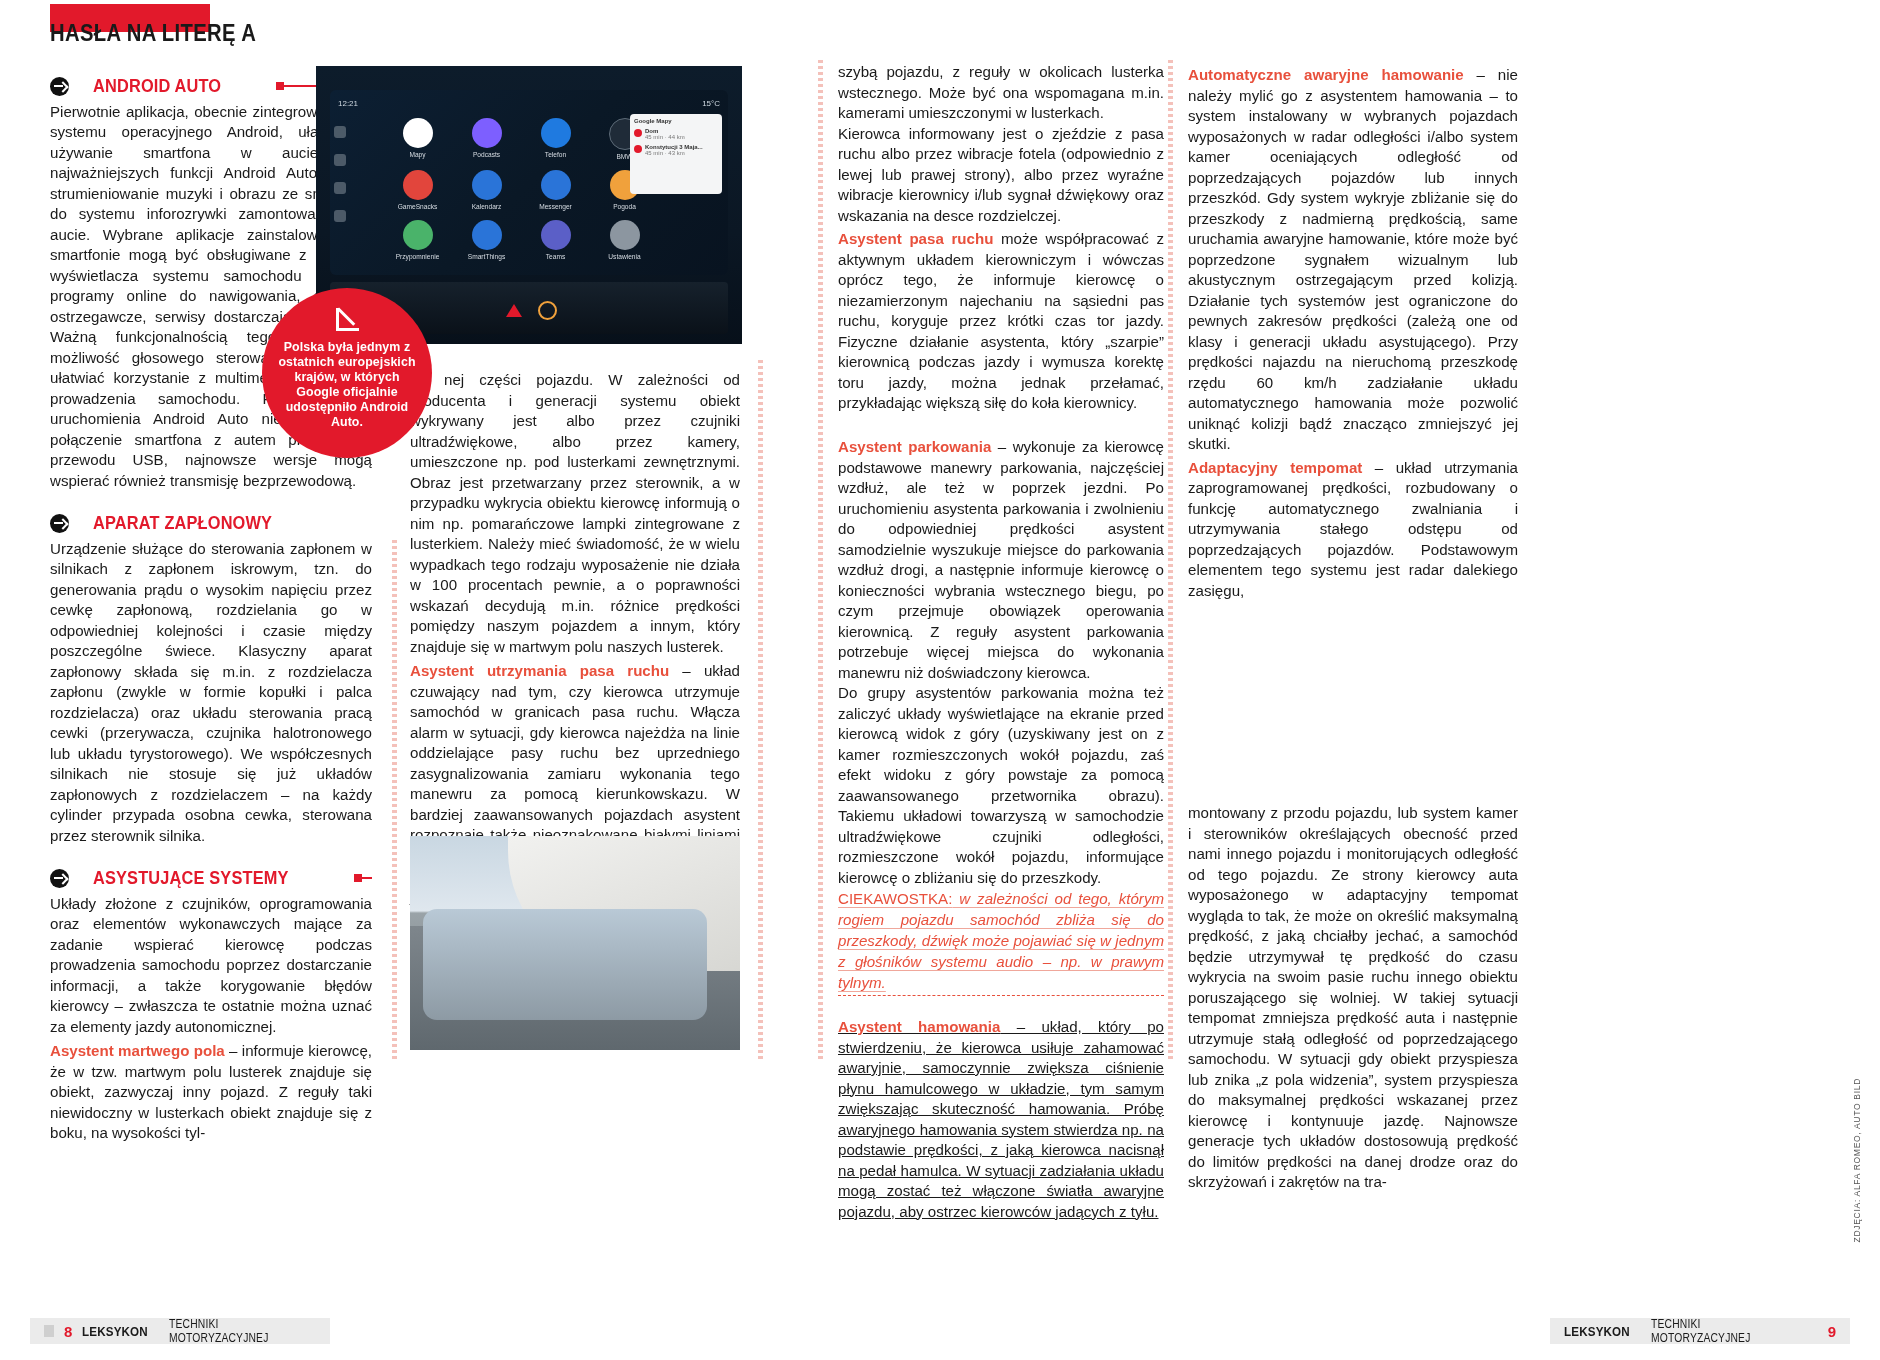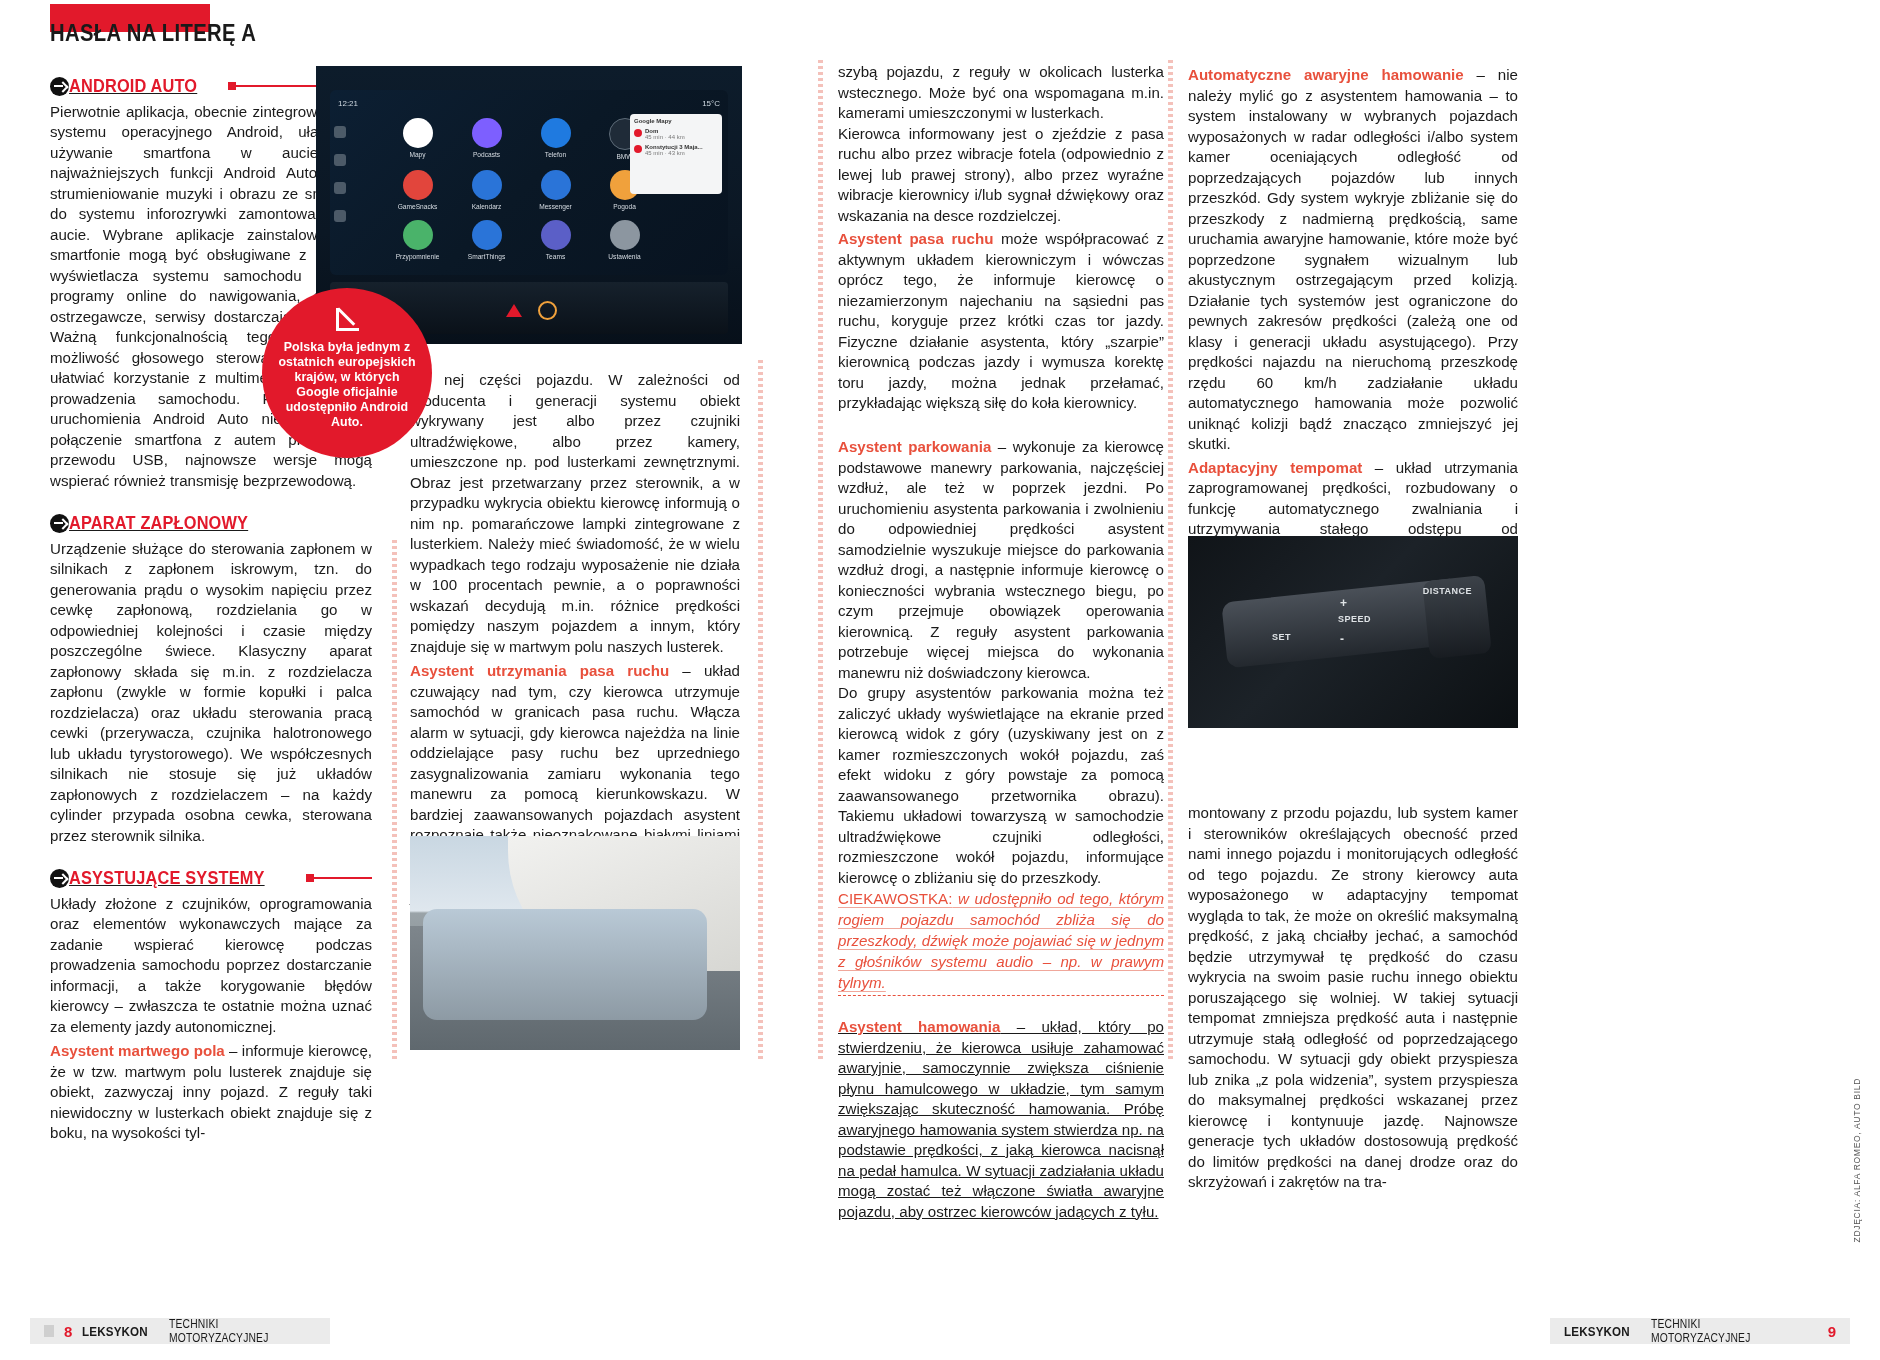--- a/index.html
+++ b/index.html
@@ -42,24 +42,23 @@
   
   .sep{
     position:absolute;width:5px;
     background:repeating-linear-gradient(
        to bottom,#f2b6ae 0 3px,#ffffff 3px 6px);
     opacity:.85;
   }
 
   
   .entry-head{
-    display:flex;align-items:center;gap:0;
+    display:flex;align-items:center;gap:24px;
     margin:14px 0 5px 0;
     white-space:nowrap;
-    text-decoration:underline;
   }
   .arrow-circle{
     width:19px;height:19px;border-radius:50%;
     background:#111;flex:0 0 19px;
     position:relative;
   }
   .arrow-circle::before{
     content:"";position:absolute;left:3.5px;top:8.6px;
     width:9px;height:2px;background:#fff;
   }
@@ -347,47 +346,37 @@
     <p style="white-space:pre-line;">szybą pojazdu, z reguły w okolicach lusterka wstecznego. Może być ona wspomagana m.in. kamerami umieszczonymi w lusterkach.
 Kierowca informowany jest o zjeździe z pasa ruchu albo przez wibracje fotela (odpowiednio z lewej lub prawej strony), albo przez wyraźne wibracje kierownicy i/lub sygnał dźwiękowy oraz wskazania na desce rozdzielczej.</p>
     <p style="margin-top:3px;">
       <span class="sub-red">Asystent pasa ruchu</span><span> może współpracować z aktywnym układem kierowniczym i wówczas oprócz tego, że informuje kierowcę o niezamierzonym najechaniu na sąsiedni pas ruchu, koryguje przez krótki czas tor jazdy. Fizyczne działanie asystenta, który „szarpie” kierownicą podczas jazdy i wymusza korektę toru jazdy, można jednak przełamać, przykładając większą siłę do koła kierownicy.</span>
     </p>
     <p style="margin-top:3px;white-space:pre-line;">
       <span class="sub-red">Asystent parkowania</span><span> – wykonuje za kierowcę podstawowe manewry parkowania, najczęściej wzdłuż, ale też w poprzek jezdni. Po uruchomieniu asystenta parkowania i zwolnieniu do odpowiedniej prędkości asystent samodzielnie wyszukuje miejsce do parkowania wzdłuż drogi, a następnie informuje kierowcę o konieczności wybrania wstecznego biegu, po czym przejmuje obowiązek operowania kierownicą. Z reguły asystent parkowania potrzebuje więcej miejsca do wykonania manewru niż doświadczony kierowca.
 Do grupy asystentów parkowania można też zaliczyć układy wyświetlające na ekranie przed kierowcą widok z góry (uzyskiwany jest on z kamer rozmieszczonych wokół pojazdu, zaś efekt widoku z góry powstaje za pomocą zaawansowanego przetwornika obrazu). Takiemu układowi towarzyszą w samochodzie ultradźwiękowe czujniki odległości, rozmieszczone wokół pojazdu, informujące kierowcę o zbliżaniu się do przeszkody.</span>
     </p>
     <p class="ciekawostka">
-      <b>CIEKAWOSTKA:</b><span> w udostępniło od tego, którym rogiem pojazdu samochód zbliża się do przeszkody, dźwięk może pojawiać się w jednym z głośników systemu audio – np. w prawym tylnym.</span>
+      <b>CIEKAWOSTKA:</b><span> w zależności od tego, którym rogiem pojazdu samochód zbliża się do przeszkody, dźwięk może pojawiać się w jednym z głośników systemu audio – np. w prawym tylnym.</span>
     </p>
     <p style="margin-top:21px;text-decoration:underline;">
       <span class="sub-red">Asystent hamowania</span><span> – układ, który po stwierdzeniu, że kierowca usiłuje zahamować awaryjnie, samoczynnie zwiększa ciśnienie płynu hamulcowego w układzie, tym samym zwiększając skuteczność hamowania. Próbę awaryjnego hamowania system stwierdza np. na podstawie prędkości, z jaką kierowca nacisnął na pedał hamulca. W sytuacji zadziałania układu mogą zostać też włączone światła awaryjne pojazdu, aby ostrzec kierowców jadących z tyłu.</span>
     </p>
   </div>
 
   <div class="col col4">
     <p style="margin-top:3px;">
       <span class="sub-red">Automatyczne awaryjne hamowanie</span><span> – nie należy mylić go z asystentem hamowania – to system instalowany w wybranych pojazdach wyposażonych w radar odległości i/albo system kamer oceniających odległość od poprzedzających pojazdów lub innych przeszkód. Gdy system wykryje zbliżanie się do przeszkody z nadmierną prędkością, same uruchamia awaryjne hamowanie, które może być poprzedzone sygnałem wizualnym lub akustycznym ostrzegającym przed kolizją. Działanie tych systemów jest ograniczone do pewnych zakresów prędkości (zależą one od klasy i generacji układu asystującego). Przy prędkości najazdu na nieruchomą przeszkodę rzędu 60 km/h zadziałanie układu automatycznego hamowania może pozwolić uniknąć kolizji bądź znacząco zmniejszyć jej skutki.</span>
     </p>
     <p style="margin-top:3px;">
       <span class="sub-red">Adaptacyjny tempomat</span><span> – układ utrzymania zaprogramowanej prędkości, rozbudowany o funkcję automatycznego zwalniania i utrzymywania stałego odstępu od poprzedzających pojazdów. Podstawowym elementem tego systemu jest radar dalekiego zasięgu,</span>
     </p>
     <p style="margin-top:202px;">montowany z przodu pojazdu, lub system kamer i sterowników określających obecność przed nami innego pojazdu i monitorujących odległość od tego pojazdu. Ze strony kierowcy auta wyposażonego w adaptacyjny tempomat wygląda to tak, że może on określić maksymalną prędkość, z jaką chciałby jechać, a samochód będzie utrzymywał tę prędkość do czasu wykrycia na swoim pasie ruchu innego obiektu poruszającego się wolniej. W takiej sytuacji tempomat zmniejsza prędkość auta i następnie utrzymuje stałą odległość od poprzedzającego samochodu. W sytuacji gdy obiekt przyspiesza lub znika „z pola widzenia”, system przyspiesza do maksymalnej prędkości wskazanej przez kierowcę i kontynuuje jazdę. Najnowsze generacje tych układów dostosowują prędkość do limitów prędkości na danej drodze oraz do skrzyżowań i zakrętów na tra-</p>
   </div>
 
-  <div class="photo img-stalk">
-    <div class="stalk-bg"></div>
-    <div class="stalk-body"></div>
-    <div class="stalk-tip"></div>
-    <span class="stalk-lbl" style="right:46px;top:50px;">DISTANCE</span>
-    <span class="stalk-lbl" style="left:150px;top:78px;">SPEED</span>
-    <span class="stalk-lbl" style="left:84px;top:96px;">SET</span>
-    <span class="stalk-lbl" style="left:152px;top:60px;font-size:12px;">+</span>
-    <span class="stalk-lbl" style="left:152px;top:96px;font-size:12px;">-</span>
-  </div>
 
   <div class="credit">ZDJĘCIA: ALFA ROMEO, AUTO BILD</div>
 
   <div class="footer footer-left">
     <span class="mini-sq"></span>
     <span class="pg-num">8</span>
     <span class="brand">LEKSYKON</span>
     <span class="brand-sub">TECHNIKI MOTORYZACYJNEJ</span>
   </div>
   <div class="footer footer-right">

